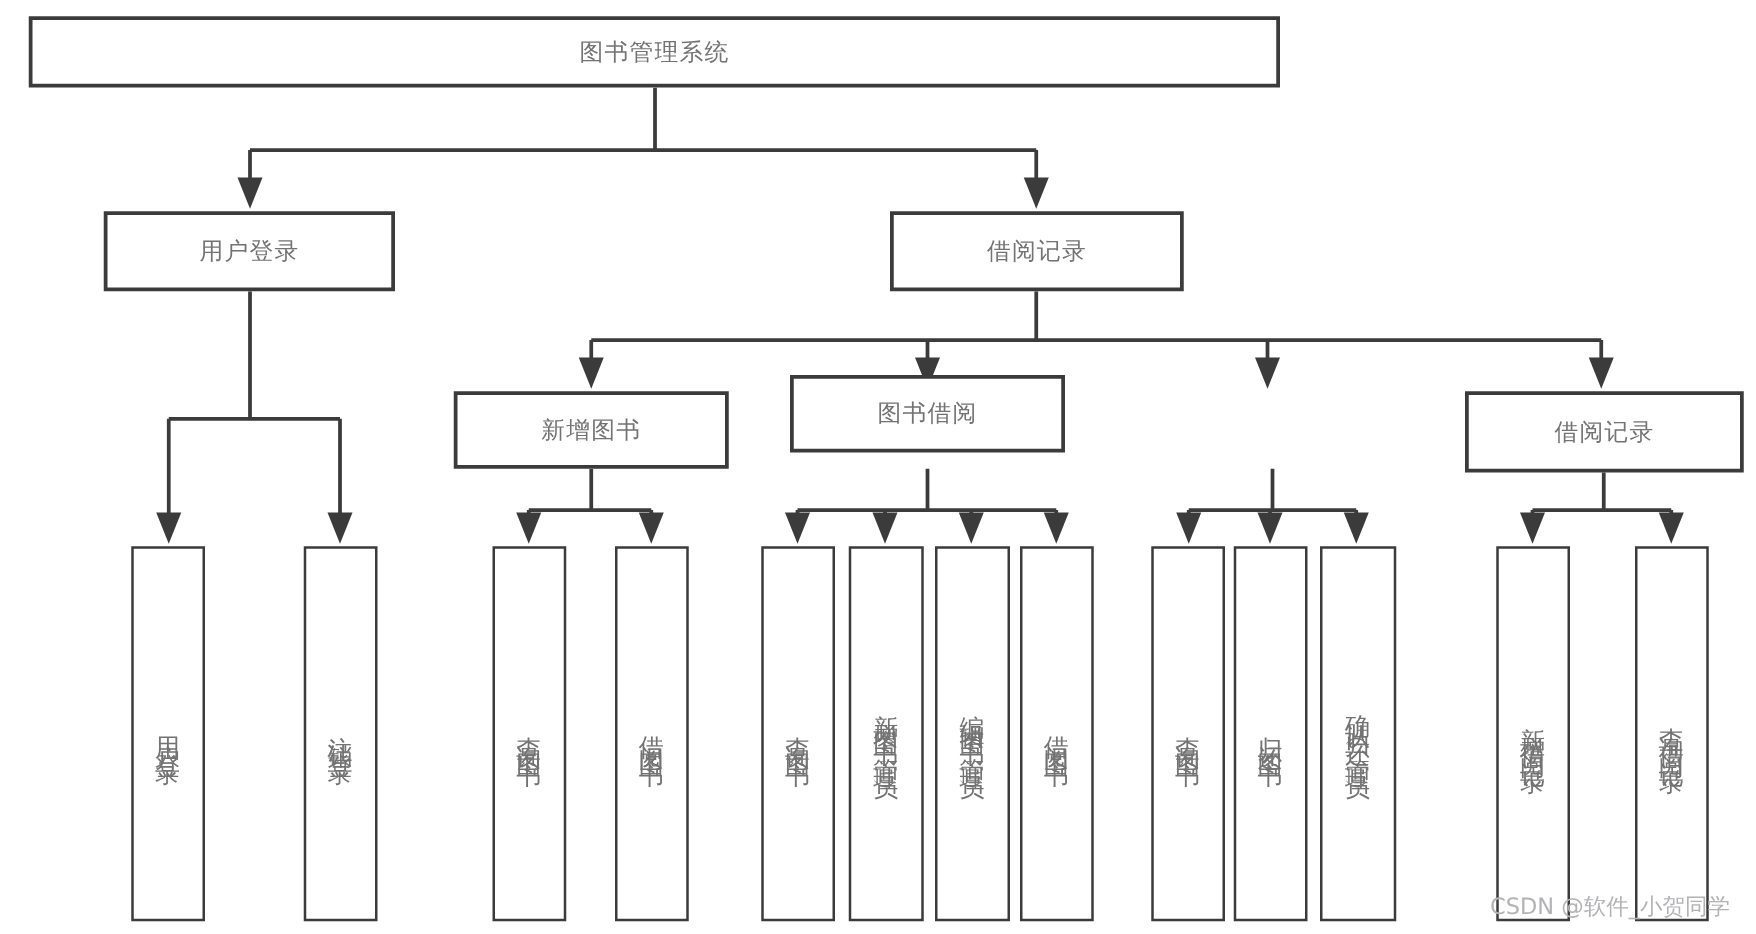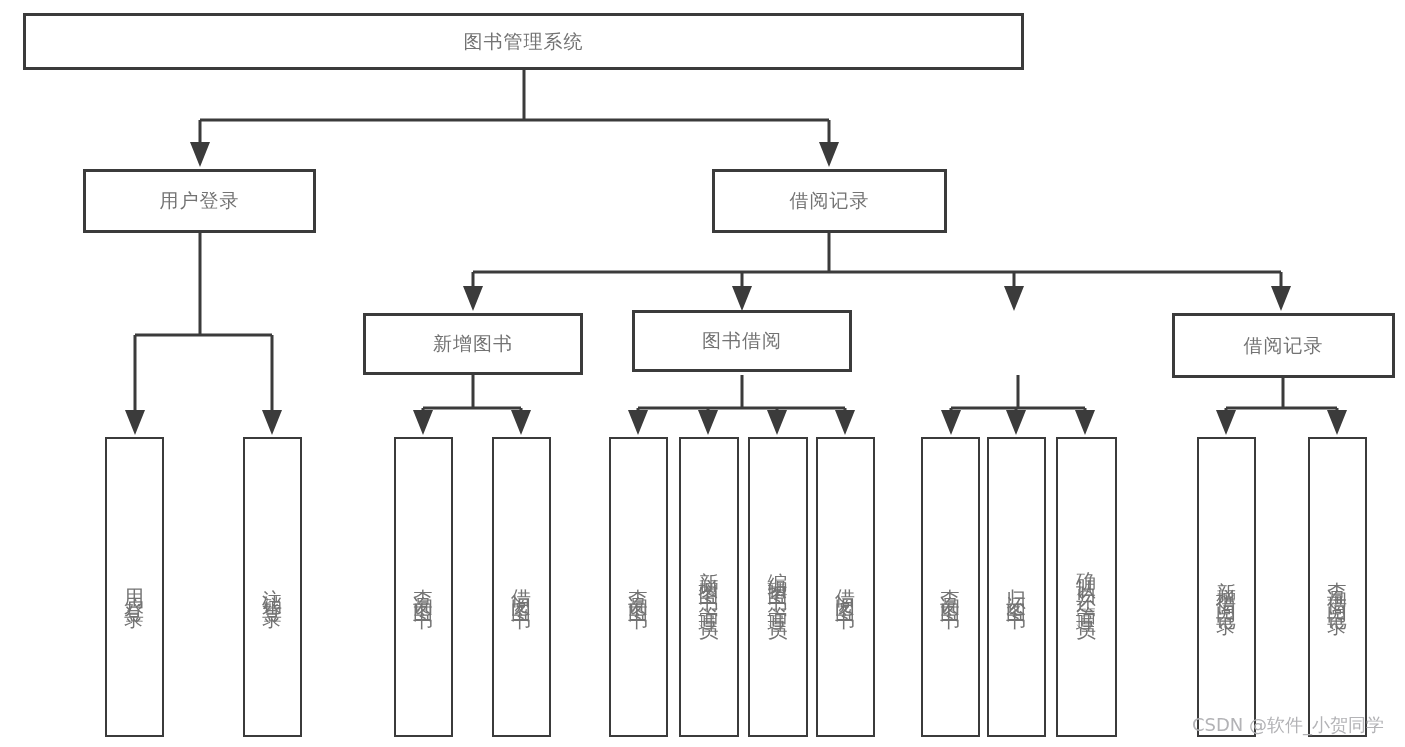--- a/index.html
+++ b/index.html
@@ -115,21 +115,21 @@
   <div class="node" style="left:83px; top:169px; width:233px; height:64px">
     <span class="label">用户登录</span>
   </div>
   <div class="node" style="left:712px; top:169px; width:235px; height:64px">
     <span class="label">借阅记录</span>
   </div>
 
   <div class="node" style="left:363px; top:313px; width:220px; height:62px">
     <span class="label">新增图书</span>
   </div>
-  <div class="node" style="left:632px; top:310px; width:220px; height:62px">
+  <div class="node" style="left:632px; top:300px; width:220px; height:62px">
     <span class="label">图书借阅</span>
   </div>
   <div class="node" style="left:1172px; top:313px; width:223px; height:65px">
     <span class="label">借阅记录</span>
   </div>
 
   <div class="node leaf" style="left:105px; top:437px; width:59px; height:300px">
     <span class="label">用户登录</span>
   </div>
   <div class="node leaf" style="left:243px; top:437px; width:59px; height:300px">

